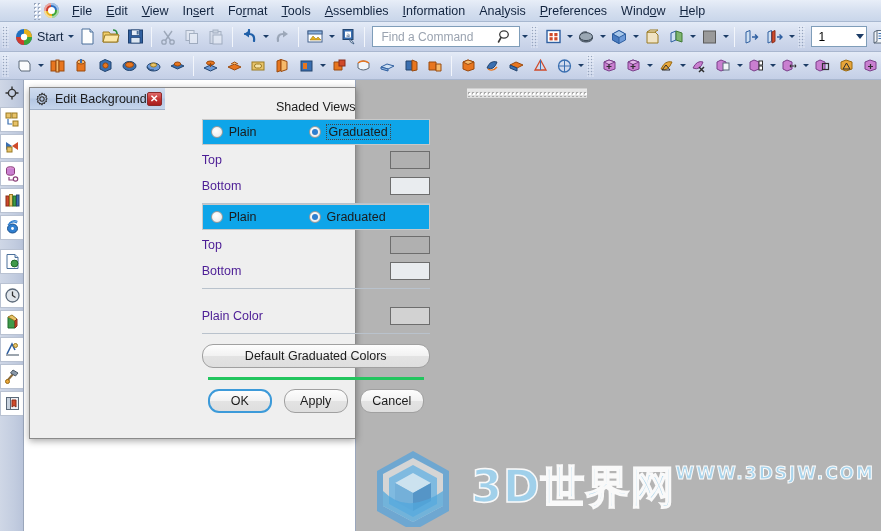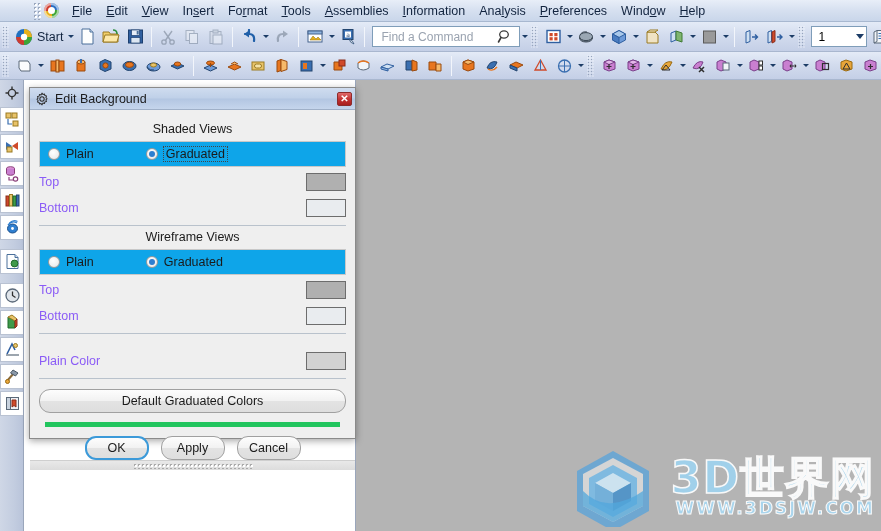--- a/index.html
+++ b/index.html
@@ -134,21 +134,21 @@
     position: absolute; left: 24px; top: 80px; width: 332px; height: 451px;
     background: #fff; border-right: 1px solid #9aa6bb;
   }
 
   
   .dialog {
     position: absolute; left: 29px; top: 87px; width: 327px; height: 352px;
     background: #efefef;
     border: 1px solid #8a8a8a;
     box-shadow: 0 2px 7px rgba(0,0,0,.35);
-    display: flex; flex-direction: column;
+    display: flex; flex-direction: row; gap: 28px;
   }
   .dlg-title {
     height: 22px; flex: 0 0 auto;
     background: linear-gradient(to bottom, #cfdcef 0%, #bfd0e8 48%, #b3c6e2 52%, #c5d5ec 100%);
     border-bottom: 1px solid #9fb0c8;
     display: flex; align-items: center; padding: 0 3px 0 5px;
   }
   .dlg-gear { width: 14px; height: 14px; margin-right: 6px; flex:0 0 auto; }
   .dlg-title-text { font-size: 12.5px; color: #1b1b1b; flex: 1 1 auto; }
   .dlg-close {
@@ -179,37 +179,37 @@
   .rdot.on:after {
     content: ""; width: 6px; height: 6px; border-radius: 50%; background: #2d7fd0;
   }
   .rlabel { font-size: 12.5px; color: #1b1b1b; }
   .rlabel.focus { outline: 1px dotted #444; padding: 0 2px; }
 
   .swatchrow {
     display: flex; align-items: center; justify-content: space-between;
     height: 22px; margin-top: 4px;
   }
-  .swatchrow .lbl { font-size: 12.5px; color: #8b5cf6; }
+  .swatchrow .lbl { font-size: 12.5px; color: #4c1d95; }
   .swatch {
     width: 40px; height: 18px; border: 1px solid #6d6d6d; cursor: default;
   }
   .hr { height: 1px; background: #b9c2cc; margin: 6px 0 0 0; }
 
   .btn {
     border: 1px solid #a0a0a0; border-radius: 11px;
     background: linear-gradient(to bottom, #fdfdfd 0%, #f2f2f2 48%, #e3e3e3 52%, #dedede 100%);
     font-size: 12.5px; color: #1b1b1b; cursor: default;
     display: flex; align-items: center; justify-content: center;
     font-family: "Liberation Sans", sans-serif;
   }
   .btn-wide { width: 100%; height: 24px; margin-top: 10px; }
   .dlg-footer {
     display: flex; justify-content: center; gap: 12px; padding: 9px 0 0 0;
-    border-top: 5px solid #22c55e; margin: 9px 6px 0 6px;
+    border-top: 3px solid #22c55e; margin: 9px 6px 0 6px;
   }
   .btn-ok { width: 64px; height: 24px; border: 2px solid #3c9ad9; }
   .btn-sm { width: 64px; height: 24px; }
 
   .dlg-grip {
     height: 10px; flex: 0 0 auto; display: flex; align-items: center; justify-content: center;
     background: linear-gradient(to bottom,#e9e9e9,#dcdcdc);
     border-top: 1px solid #cfcfcf;
   }
   .dlg-grip .dots {
@@ -218,21 +218,21 @@
                       radial-gradient(#a9a9a9 45%, transparent 47%);
     background-size: 4px 4px, 4px 4px;
     background-position: 1px 1px, 0 0;
   }
 
   
   .watermark {
     position: absolute; right: 6px; bottom: 4px;
     display: flex; align-items: center; opacity: .92; pointer-events: none;
   }
-  .wm-text { display: flex; flex-direction: column; margin-left: 12px; text-align: right; }
+  .wm-text { display: flex; flex-direction: row; margin-left: 12px; text-align: right; }
   .wm-main {
     font-size: 44px; font-weight: bold; line-height: 44px;
     color: #9fd3ef; letter-spacing: 1px;
     -webkit-text-stroke: 1.5px #ffffff;
     font-family: "DejaVu Sans", sans-serif;
   }
   .wm-sub {
     font-size: 17px; font-weight: bold; letter-spacing: 2px;
     color: #a9d8f2; -webkit-text-stroke: 1px #ffffff;
     margin-top: -2px; font-family: "DejaVu Sans", sans-serif;
@@ -814,21 +814,20 @@
       <div class="swatchrow">
         <span class="lbl">Top</span>
         <span class="swatch" id="sw-shaded-top" style="background: rgb(176, 176, 176);"></span>
       </div>
       <div class="swatchrow">
         <span class="lbl">Bottom</span>
         <span class="swatch" id="sw-shaded-bottom" style="background: rgb(233, 236, 239);"></span>
       </div>
       <div class="hr"></div>
 
-      <div class="grp-label">Wireframe Views</div>
       <div class="radiorow">
         <div class="radio">
           <span class="rdot"></span>
           <span class="rlabel">Plain</span>
         </div>
         <div class="radio">
           <span class="rdot on"></span>
           <span class="rlabel">Graduated</span>
         </div>
       </div>

